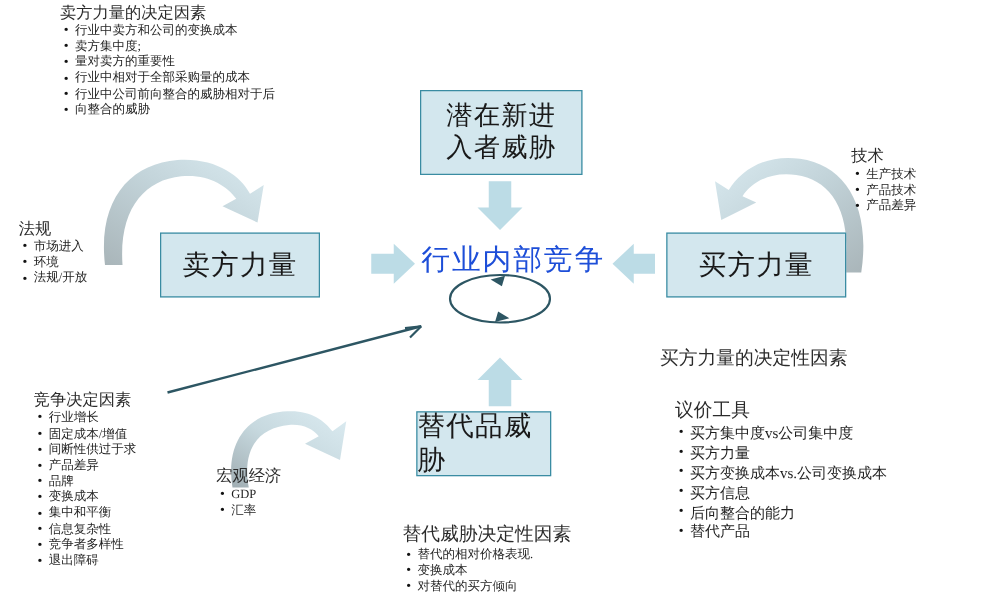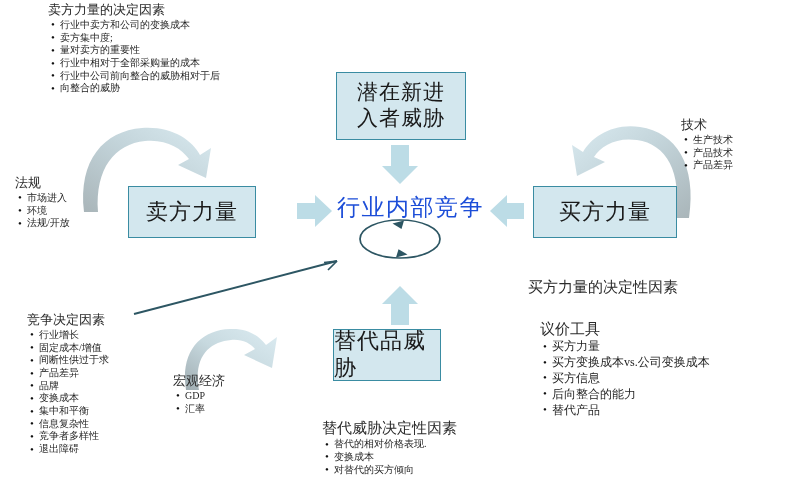--- a/index.html
+++ b/index.html
@@ -251,20 +251,21 @@
       <li>产品差异</li>
     </ul>
   </div>
 
   <div class="txtblock" style="left:528px; top:279px;text-align:right;">
     <div class="blk-title sm">买方力量的决定性因素</div>
   </div>
   <div class="txtblock" style="left:540px; top:321px;">
     <div class="blk-title sm">议价工具</div>
     <ul class="blk-list wide">
+      <li>买方集中度vs公司集中度</li>
       <li>买方力量</li>
       <li>买方变换成本vs.公司变换成本</li>
       <li>买方信息</li>
       <li>后向整合的能力</li>
       <li>替代产品</li>
     </ul>
   </div>
 
   <div class="txtblock" style="left:322px; top:420px;">
     <div class="blk-title sm">替代威胁决定性因素</div>

